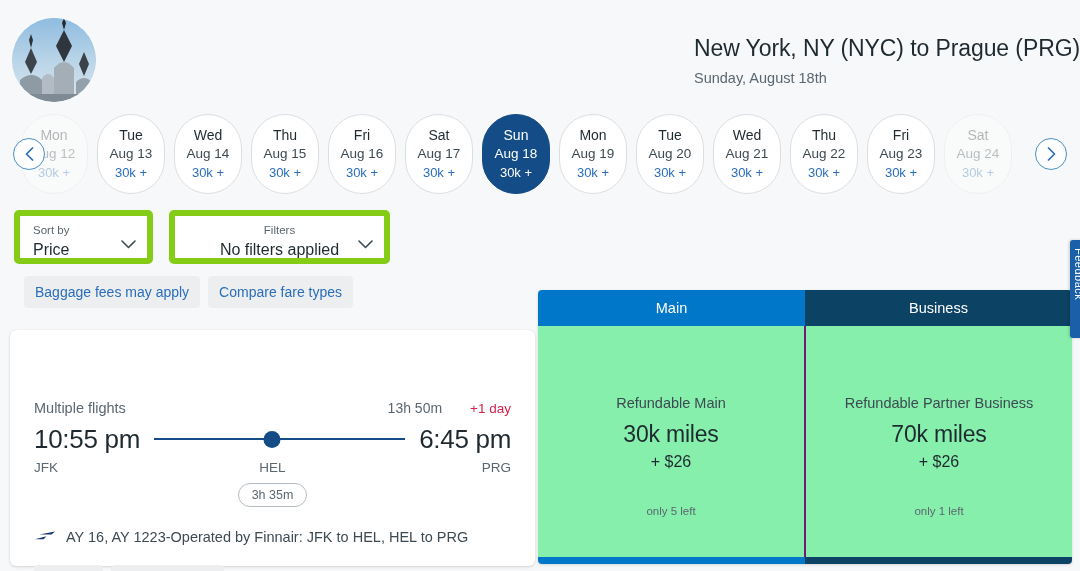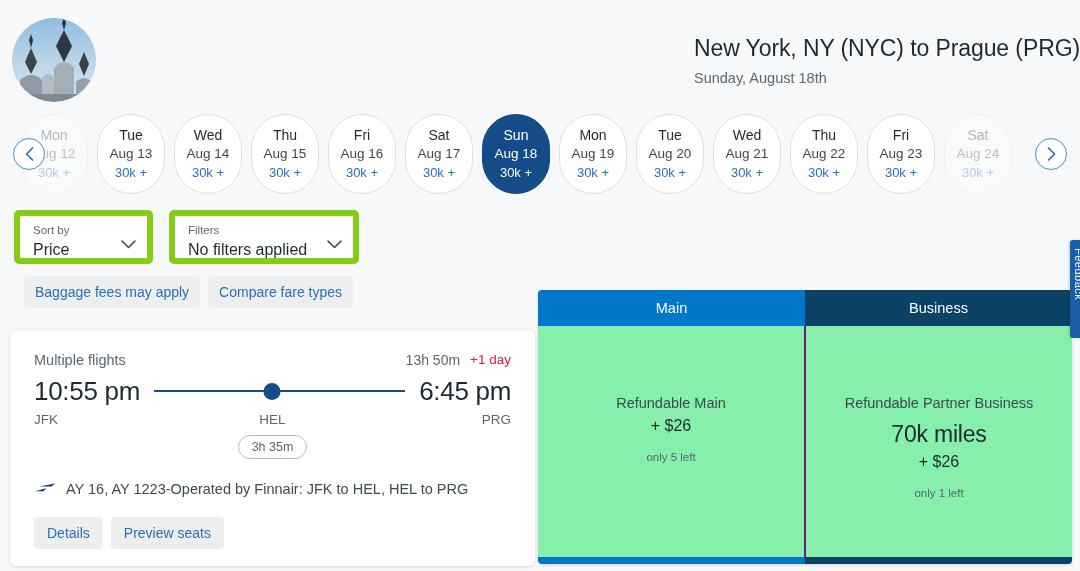--- a/index.html
+++ b/index.html
@@ -57,21 +57,21 @@
   .nav-arrow svg { display: block; }
 
   
   .filters-row { display: flex; gap: 16px; padding: 6px 0 0 14px; }
   .select-box {
     border: 6px solid #84cc16; border-radius: 5px; background: #ffffff;
     height: 54px; padding: 7px 13px 0 13px; position: relative; cursor: pointer;
     display: flex; flex-direction: column; justify-content: flex-start;
   }
   .select-box.sortby { width: 139px; }
-  .select-box.filters { width: 190px; }
+  .select-box.filters { width: 221px; align-items: center; }
   .select-label { font-size: 11.5px; color: #5b6770; line-height: 14px; }
   .select-value { font-size: 16px; color: #1f2a30; line-height: 24px; margin-top: 1px; }
   .select-caret { position: absolute; right: 11px; top: 19px; }
 
   .link-row { display: flex; gap: 8px; padding: 12px 0 0 24px; }
   .link-chip {
     background: #eceef0; border: none; border-radius: 4px;
     color: #2a6ebb; font-size: 14px; font-family: inherit;
     padding: 7px 11px; cursor: pointer; line-height: 18px;
   }
@@ -79,21 +79,21 @@
   
   .flight-card {
     position: absolute; left: 10px; top: 330px;
     width: 525px; height: 236px;
     background: #ffffff; border-radius: 6px;
     box-shadow: 0 1px 3px rgba(0,0,0,0.14), 0 0 1px rgba(0,0,0,0.10);
     padding: 22px 24px 0 24px;
   }
   .fc-toprow { display: flex; justify-content: space-between; align-items: baseline; }
   .fc-multi { font-size: 14.5px; color: #5b6770; }
-  .fc-right { display: flex; gap: 10px; align-items: flex-start; }
+  .fc-right { display: flex; gap: 28px; align-items: center; margin-top: 48px; }
   .fc-dur { font-size: 14px; color: #5b6770; }
   .fc-plusday { font-size: 13.5px; color: #d8214b; }
 
   .timeline { display: flex; align-items: center; margin-top: 6px; }
   .tl-time { font-size: 26px; color: #1f2a30; line-height: 34px; letter-spacing: -0.3px; }
   .tl-bar { flex: 1; position: relative; height: 20px; margin: 0 14px; display: flex; align-items: center; }
   .tl-line { position: absolute; left: 0; right: 0; height: 2px; background: #134c86; }
   .tl-dot {
     position: absolute; left: 47%; transform: translateX(-50%);
     width: 17px; height: 17px; border-radius: 50%; background: #134c86;
@@ -133,21 +133,21 @@
   }
   .fare-body { flex: 1; display: flex; background: #86efac; }
   .fare-cell {
     flex: 1; display: flex; flex-direction: column; align-items: center;
     justify-content: flex-start; padding-top: 68px; cursor: pointer;
   }
   .fare-cell + .fare-cell { border-left: 2px solid #701a75; }
   .fare-name { font-size: 14.5px; color: #3d4a52; line-height: 19px; }
   .fare-miles { font-size: 23px; color: #1f2a30; margin-top: 6px; line-height: 30px; letter-spacing: -0.2px; }
   .fare-cash { font-size: 16px; color: #1f2a30; margin-top: 2px; line-height: 22px; }
-  .fare-left { font-size: 11.5px; color: #5b6770; margin-top: 13px; line-height: 15px; }
+  .fare-left { font-size: 11.5px; color: #5b6770; margin-top: 31px; line-height: 15px; }
   .fare-foot { display: flex; height: 7px; }
   .fare-foot-cell { flex: 1; }
 
   
   .edge-tab {
     position: absolute; left: 1070px; top: 240px;
     width: 22px; height: 98px; background: #1b5fa8;
     border-radius: 3px 0 0 3px;
     box-shadow: -1px 0 3px rgba(0,0,0,0.18);
     overflow: hidden;
@@ -348,20 +348,21 @@
   </div>
 
   <div class="fare-panel">
     <div class="fare-head" id="fare-head">
         <div class="fare-head-cell" style="background: rgb(0, 119, 200);">Main</div>
         <div class="fare-head-cell" style="background: rgb(12, 66, 100);">Business</div>
       </div>
     <div class="fare-body" id="fare-body">
         <div class="fare-cell">
           <span class="fare-name">Refundable Main</span>
+          <span class="fare-miles">30k miles</span>
           <span class="fare-cash">+ $26</span>
           <span class="fare-left">only 5 left</span>
         </div>
         <div class="fare-cell">
           <span class="fare-name">Refundable Partner Business</span>
           <span class="fare-miles">70k miles</span>
           <span class="fare-cash">+ $26</span>
           <span class="fare-left">only 1 left</span>
         </div>
       </div>

